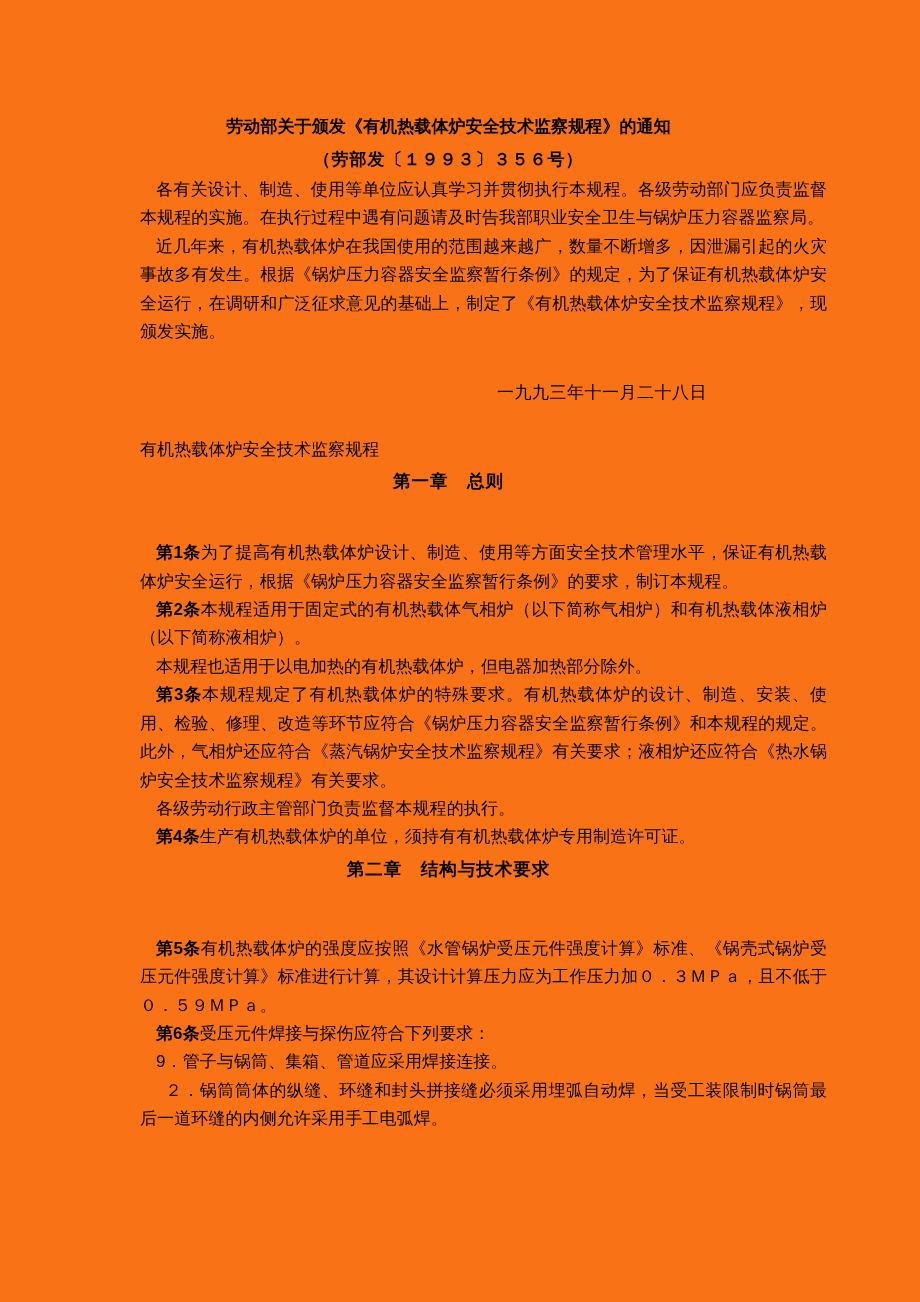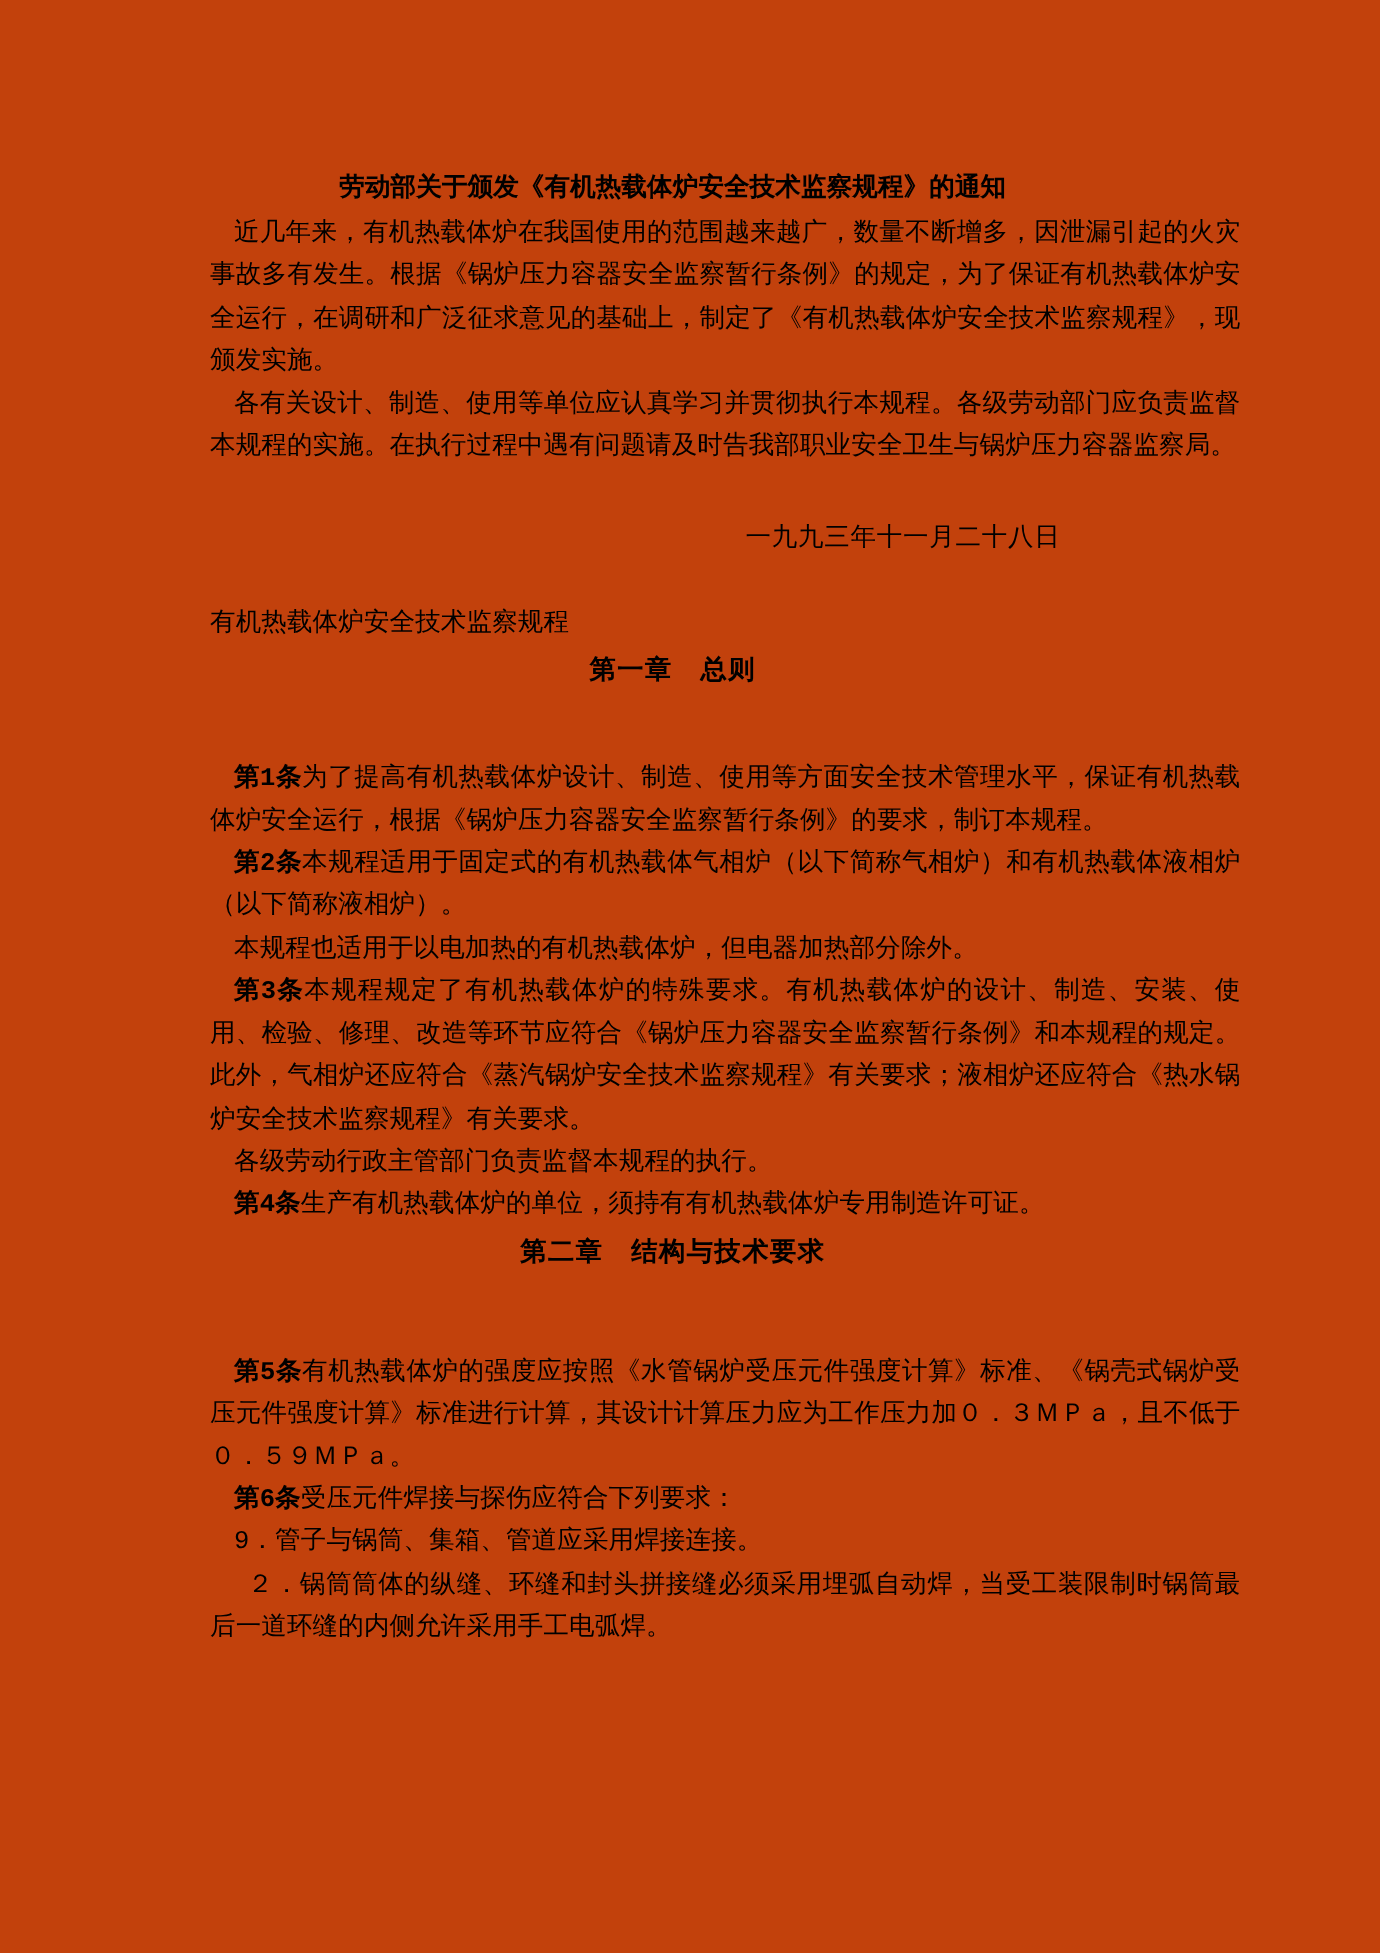--- a/index.html
+++ b/index.html
@@ -1,22 +1,22 @@
 <!DOCTYPE html>
 <html lang="zh"><head>
 <meta charset="utf-8">
 <style>
   html, body { margin: 0; padding: 0; background: #ffffff; }
   .page {
     position: relative;
     width: 920px;
     height: 1302px;
-    background: #c2410c;
+    background: #f97316;
     color: #000000;
-    font-family: Liberation Mono, monospace;
+    font-family: Liberation Sans, sans-serif;
     font-size: 17px;
     line-height: 28.4px;
     box-sizing: border-box;
     padding: 110px 93px 0 140px;
     overflow: hidden;
     letter-spacing: 0.1px;
   }
   .doc-title {
     font-size: 17px;
     font-weight: bold;
@@ -59,24 +59,25 @@
   .item2 { text-indent: 25px; }
   .marker { font-weight: bold; }
   .marker:empty { margin-right: 0; }
 </style>
 </head>
 <body>
 
 <div class="page">
 
   <div class="doc-title">劳动部关于颁发《有机热载体炉安全技术监察规程》的通知</div>
+  <div class="doc-subtitle">（劳部发〔１９９３〕３５６号）</div>
 
 
+  <p class="para">各有关设计、制造、使用等单位应认真学习并贯彻执行本规程。各级劳动部门应负责监督本规程的实施。在执行过程中遇有问题请及时告我部职业安全卫生与锅炉压力容器监察局。</p>
   <p class="para">近几年来，有机热载体炉在我国使用的范围越来越广，数量不断增多，因泄漏引起的火灾事故多有发生。根据《锅炉压力容器安全监察暂行条例》的规定，为了保证有机热载体炉安全运行，在调研和广泛征求意见的基础上，制定了《有机热载体炉安全技术监察规程》，现颁发实施。</p>
-  <p class="para">各有关设计、制造、使用等单位应认真学习并贯彻执行本规程。各级劳动部门应负责监督本规程的实施。在执行过程中遇有问题请及时告我部职业安全卫生与锅炉压力容器监察局。</p>
 
   <p class="date-line">一九九三年十一月二十八日</p>
 
   <p class="reg-title">有机热载体炉安全技术监察规程</p>
 
   <div class="chapter-heading">第一章　总则</div>
 
   <p class="article first-after-heading"><span class="marker">第1条</span><span>为了提高有机热载体炉设计、制造、使用等方面安全技术管理水平，保证有机热载体炉安全运行，根据《锅炉压力容器安全监察暂行条例》的要求，制订本规程。</span></p>
 
   <p class="article"><span class="marker">第2条</span><span>本规程适用于固定式的有机热载体气相炉（以下简称气相炉）和有机热载体液相炉（以下简称液相炉）。</span></p>

